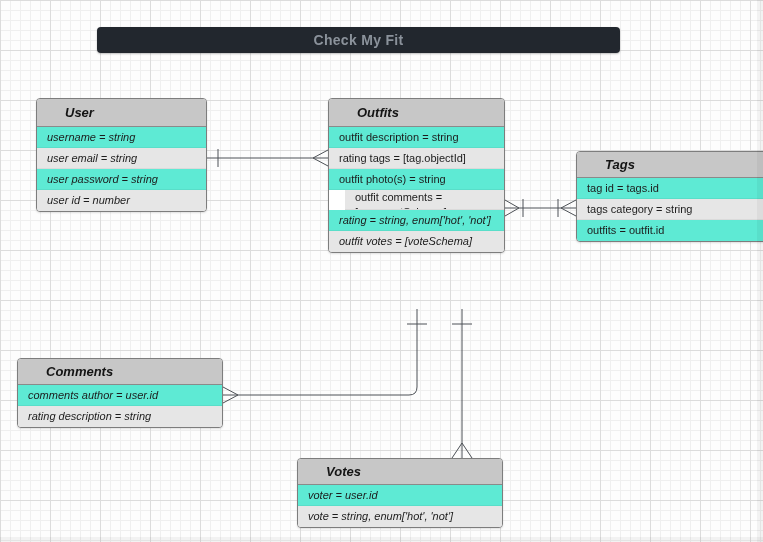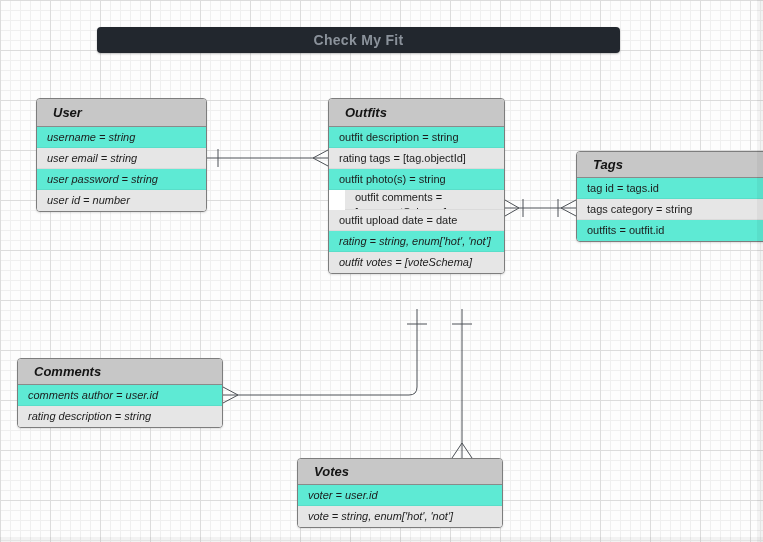--- a/index.html
+++ b/index.html
@@ -38,21 +38,21 @@
     overflow:hidden;
     box-sizing:border-box;
     box-shadow:0 1px 2px rgba(0,0,0,0.12);
   }
   .entity-header{
     background:#c7c7c7;
     border-bottom:1px solid #8a8a8a;
     font-weight:bold;font-style:italic;
     font-size:13px;color:#141414;
     display:flex;align-items:center;
-    padding-left:16px;
+    padding-left:28px;
     box-sizing:border-box;
   }
   .hdr28{height:28px;}
   .hdr26{height:26px;}
   .entity-row{
     height:21px;line-height:21px;
     font-size:11px;color:#1c1c1c;
     padding-left:10px;padding-right:4px;
     box-sizing:border-box;
     border-bottom:1px solid rgba(0,0,0,0.05);
@@ -115,21 +115,20 @@
   </div>
 
   <div class="entity" style="left:328px;top:98px;width:177px;">
     <div class="entity-header hdr28">
       <span>Outfits</span>
     </div>
     <div class="entity-row">outfit description = string</div>
     <div class="entity-row alt">rating tags = [tag.objectId]</div>
     <div class="entity-row">outfit photo(s) = string</div>
     <div class="entity-row alt tall">outfit comments = [commentSchema]</div>
-    <div class="entity-row alt">outfit upload date = date</div>
     <div class="entity-row it">rating = string, enum['hot', 'not']</div>
     <div class="entity-row it alt">outfit votes = [voteSchema]</div>
   </div>
 
   <div class="entity" style="left:576px;top:151px;width:212px;">
     <div class="entity-header hdr26">
       <span>Tags</span>
     </div>
     <div class="entity-row">tag id = tags.id</div>
     <div class="entity-row alt">tags category = string</div>

